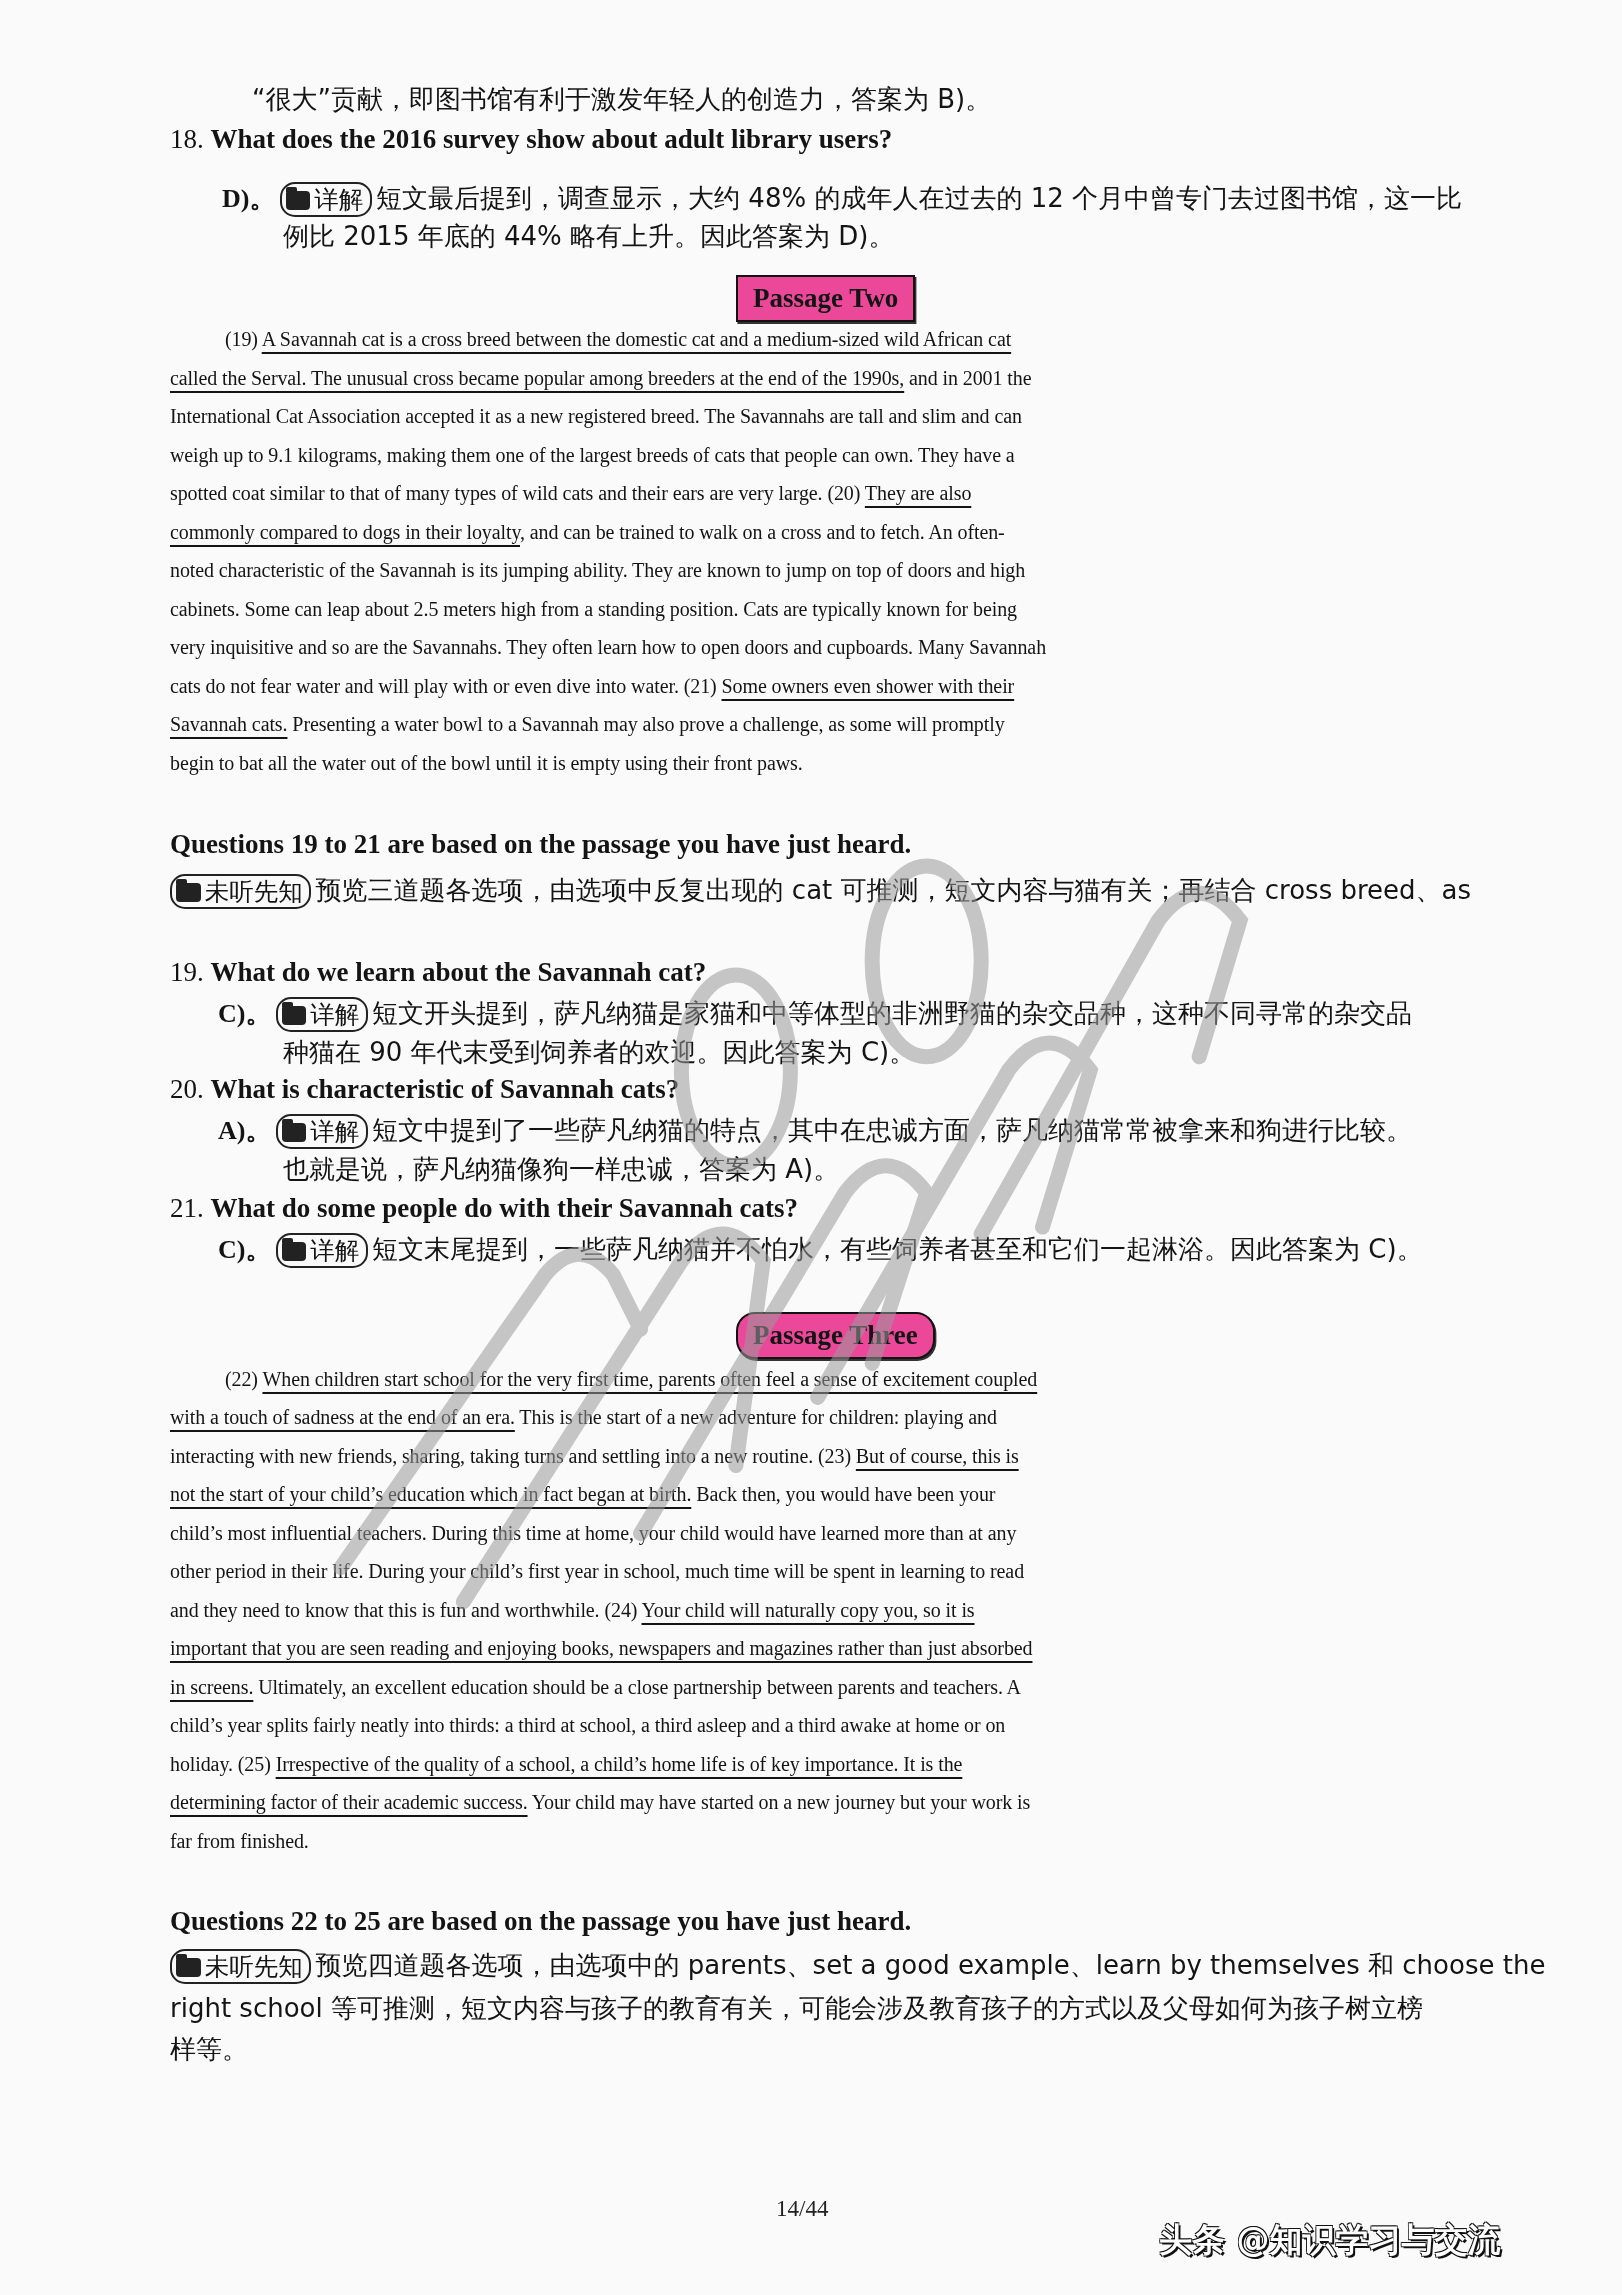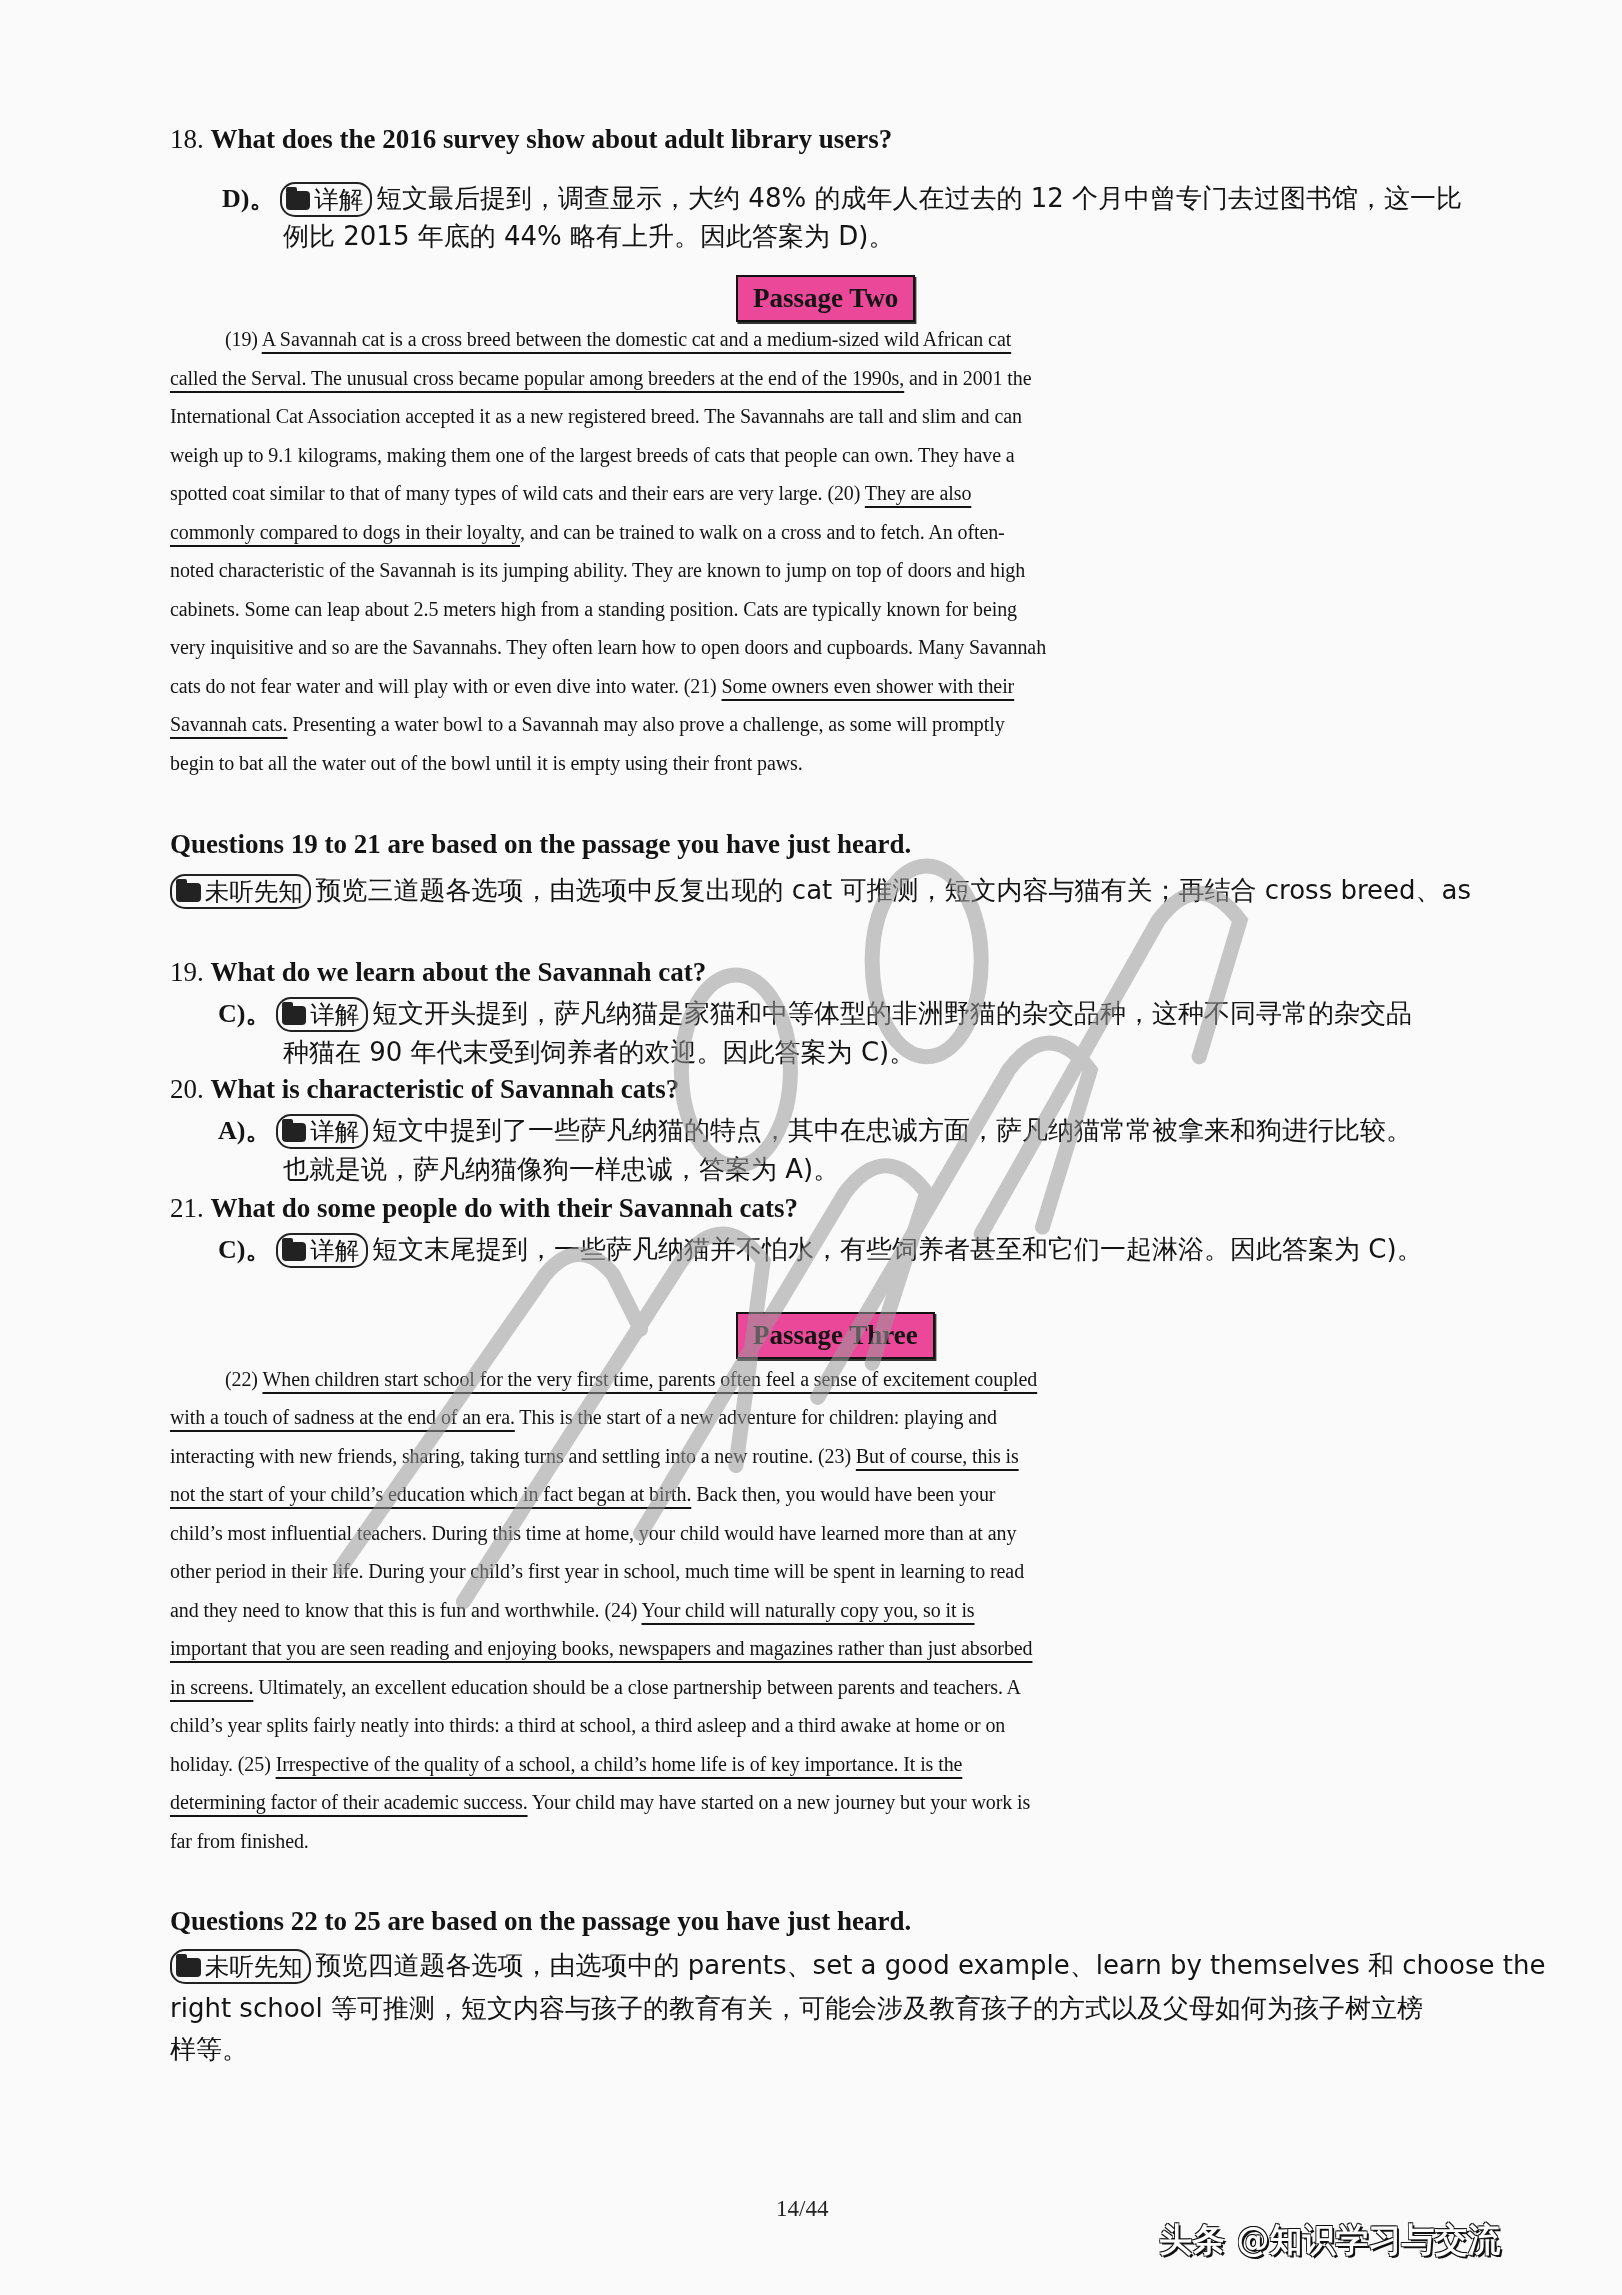--- a/index.html
+++ b/index.html
@@ -43,20 +43,21 @@
   .stamp {
     position: absolute; left: 259px; top: 716px; width: 1056px; height: 954px;
     pointer-events: none; opacity: 0.55;
   }
 </style>
 </head>
 <body>
 
 <div class="page">
 
+  <div class="line cn" style="left:252px; top:80px;">“很大”贡献，即图书馆有利于激发年轻人的创造力，答案为 B)。</div>
 
   <div class="line" style="left:170px; top:120px;">
     <span>18.</span>
     <span class="bold">What does the 2016 survey show about adult library users?</span>
   </div>
   <div class="line cn" style="left:222px; top:179px;">
     <span class="bold" style="font-family:'Liberation Serif',serif;">D)。</span><span class="tag"><span class="folder"></span><span>详解</span></span><span>短文最后提到，调查显示，大约 48% 的成年人在过去的 12 个月中曾专门去过图书馆，这一比</span>
   </div>
   <div class="line cn" style="left:283px; top:217px;">例比 2015 年底的 44% 略有上升。因此答案为 D)。</div>
 
@@ -86,21 +87,21 @@
       <div class="line" style="left: 170px; top: 953px;"><span>19.</span> <span class="bold">What do we learn about the Savannah cat?</span></div>
       <div class="line cn" style="left: 218px; top: 994px;"><span class="bold" style="font-family:'Liberation Serif',serif;">C)。</span><span class="tag"><span class="folder"></span><span>详解</span></span><span>短文开头提到，萨凡纳猫是家猫和中等体型的非洲野猫的杂交品种，这种不同寻常的杂交品</span></div>
       <div class="line cn" style="left: 283px; top: 1033px;">种猫在 90 年代末受到饲养者的欢迎。因此答案为 C)。</div>
       <div class="line" style="left: 170px; top: 1070px;"><span>20.</span> <span class="bold">What is characteristic of Savannah cats?</span></div>
       <div class="line cn" style="left: 218px; top: 1111px;"><span class="bold" style="font-family:'Liberation Serif',serif;">A)。</span><span class="tag"><span class="folder"></span><span>详解</span></span><span>短文中提到了一些萨凡纳猫的特点，其中在忠诚方面，萨凡纳猫常常被拿来和狗进行比较。</span></div>
       <div class="line cn" style="left: 283px; top: 1150px;">也就是说，萨凡纳猫像狗一样忠诚，答案为 A)。</div>
       <div class="line" style="left: 170px; top: 1189px;"><span>21.</span> <span class="bold">What do some people do with their Savannah cats?</span></div>
       <div class="line cn" style="left: 218px; top: 1230px;"><span class="bold" style="font-family:'Liberation Serif',serif;">C)。</span><span class="tag"><span class="folder"></span><span>详解</span></span><span>短文末尾提到，一些萨凡纳猫并不怕水，有些饲养者甚至和它们一起淋浴。因此答案为 C)。</span></div>
     </div>
 
-  <div class="box" style="left:736px; top:1312px;">Passage Three</div>
+  <div class="box" style="left:736px; top:1312px;border-radius:19px;">Passage Three</div>
 
   <div id="p3">
       <div class="line body-text" style="left: 225px; top: 1360px;"><span>(22) </span><span class="u">When children start school for the very first time, parents often feel a sense of excitement coupled</span><span></span></div>
       <div class="line body-text" style="left: 170px; top: 1398px;"><span></span><span class="u">with a touch of sadness at the end of an era.</span><span> This is the start of a new adventure for children: playing and</span></div>
       <div class="line body-text" style="left: 170px; top: 1437px;"><span>interacting with new friends, sharing, taking turns and settling into a new routine. (23) </span><span class="u">But of course, this is</span><span></span></div>
       <div class="line body-text" style="left: 170px; top: 1475px;"><span></span><span class="u">not the start of your child’s education which in fact began at birth.</span><span> Back then, you would have been your</span></div>
       <div class="line body-text" style="left: 170px; top: 1514px;"><span>child’s most influential teachers. During this time at home, your child would have learned more than at any</span><span class="u"></span><span></span></div>
       <div class="line body-text" style="left: 170px; top: 1552px;"><span>other period in their life. During your child’s first year in school, much time will be spent in learning to read</span><span class="u"></span><span></span></div>
       <div class="line body-text" style="left: 170px; top: 1591px;"><span>and they need to know that this is fun and worthwhile. (24) </span><span class="u">Your child will naturally copy you, so it is</span><span></span></div>
       <div class="line body-text" style="left: 170px; top: 1629px;"><span></span><span class="u">important that you are seen reading and enjoying books, newspapers and magazines rather than just absorbed</span><span></span></div>

